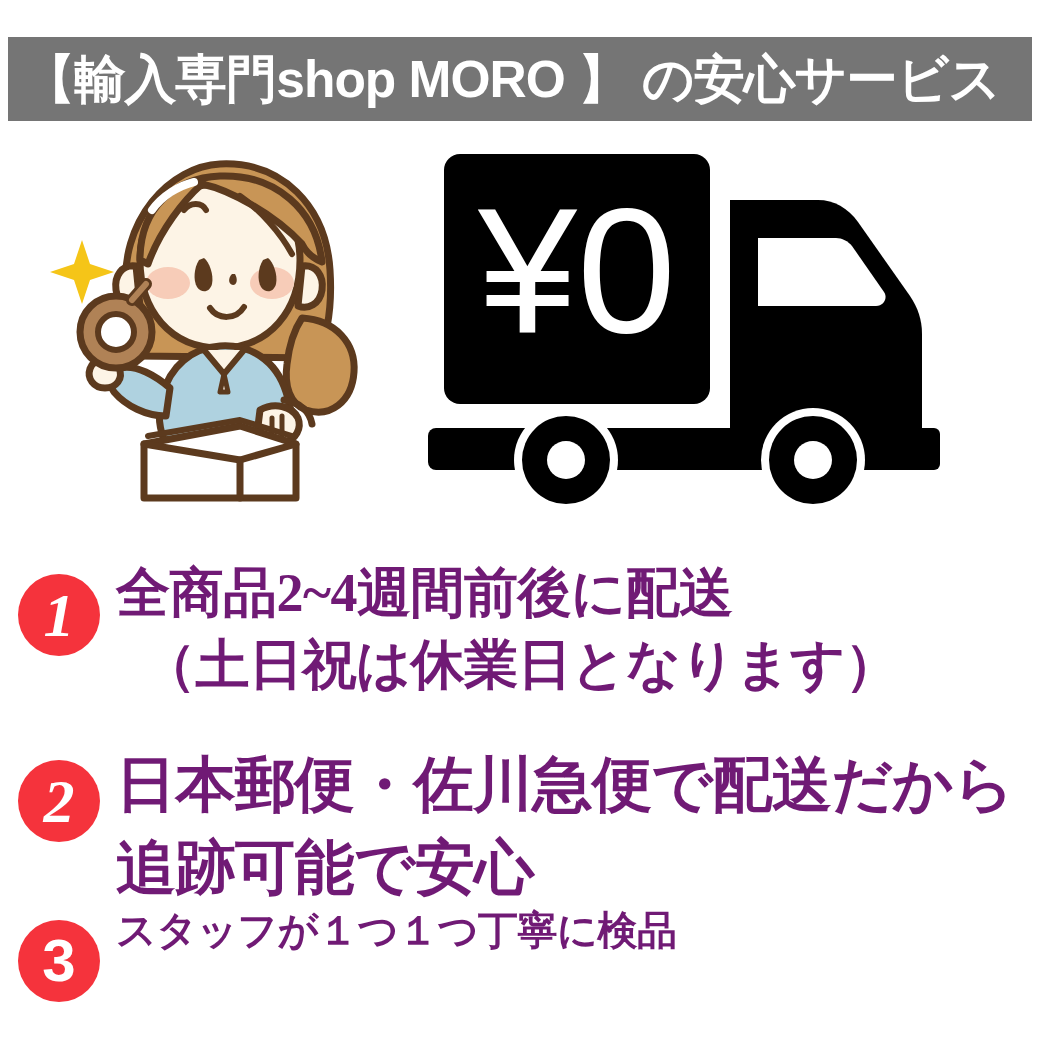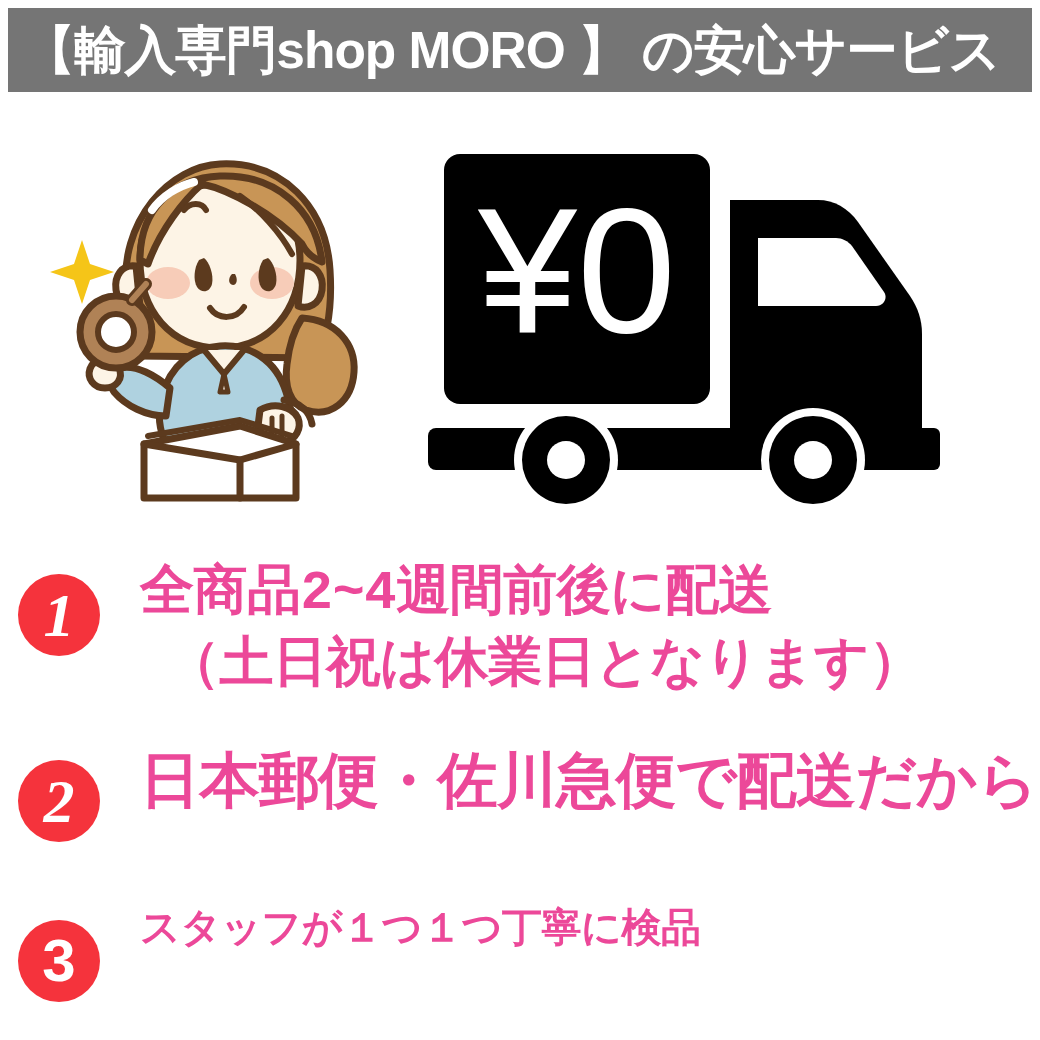--- a/index.html
+++ b/index.html
@@ -12,21 +12,21 @@
     height: 1040px;
     font-family: "Liberation Sans", "DejaVu Sans", sans-serif;
     overflow: hidden;
     position: relative;
   }
 
   
   .banner {
     position: absolute;
     left: 8px;
-    top: 8px;
+    top: 37px;
     width: 1024px;
     height: 84px;
     background: #757575;
     display: flex;
     align-items: center;
     overflow: hidden;
   }
   .banner-title {
     color: #ffffff;
     font-family: "Liberation Sans", "DejaVu Sans", sans-serif;
@@ -102,23 +102,23 @@
     user-select: none;
   }
   .point-row.p3 .badge {
     font-family: "Liberation Sans", "DejaVu Sans", sans-serif;
     font-style: normal;
     font-size: 60px;
   }
 
   .point-text {
     flex: 1 1 auto;
-    margin-left: 40px;
-    color: #ec4899;
-    font-family: Liberation Mono, monospace;
+    margin-left: 16px;
+    color: #701a75;
+    font-family: Liberation Serif, serif;
     font-weight: 700;
   }
   .point-line {
     font-size: 54px;
     line-height: 1.33;
     white-space: nowrap;
     letter-spacing: -0.5px;
   }
   .point-line.indent { padding-left: 26px; }
   .point-row.p2 .point-line { font-size: 60px; line-height: 1.38; }
@@ -244,20 +244,21 @@
     <div class="point-text">
       <div class="point-line">全商品2~4週間前後に配送</div>
       <div class="point-line indent">（土日祝は休業日となります）</div>
     </div>
   </div>
 
   <div class="point-row p2">
     <div class="badge">2</div>
     <div class="point-text">
       <div class="point-line">日本郵便・佐川急便で配送だから</div>
+      <div class="point-line">追跡可能で安心</div>
     </div>
   </div>
 
   <div class="point-row p3">
     <div class="badge">3</div>
     <div class="point-text">
       <div class="point-line">スタッフが１つ１つ丁寧に検品</div>
     </div>
   </div>
 

